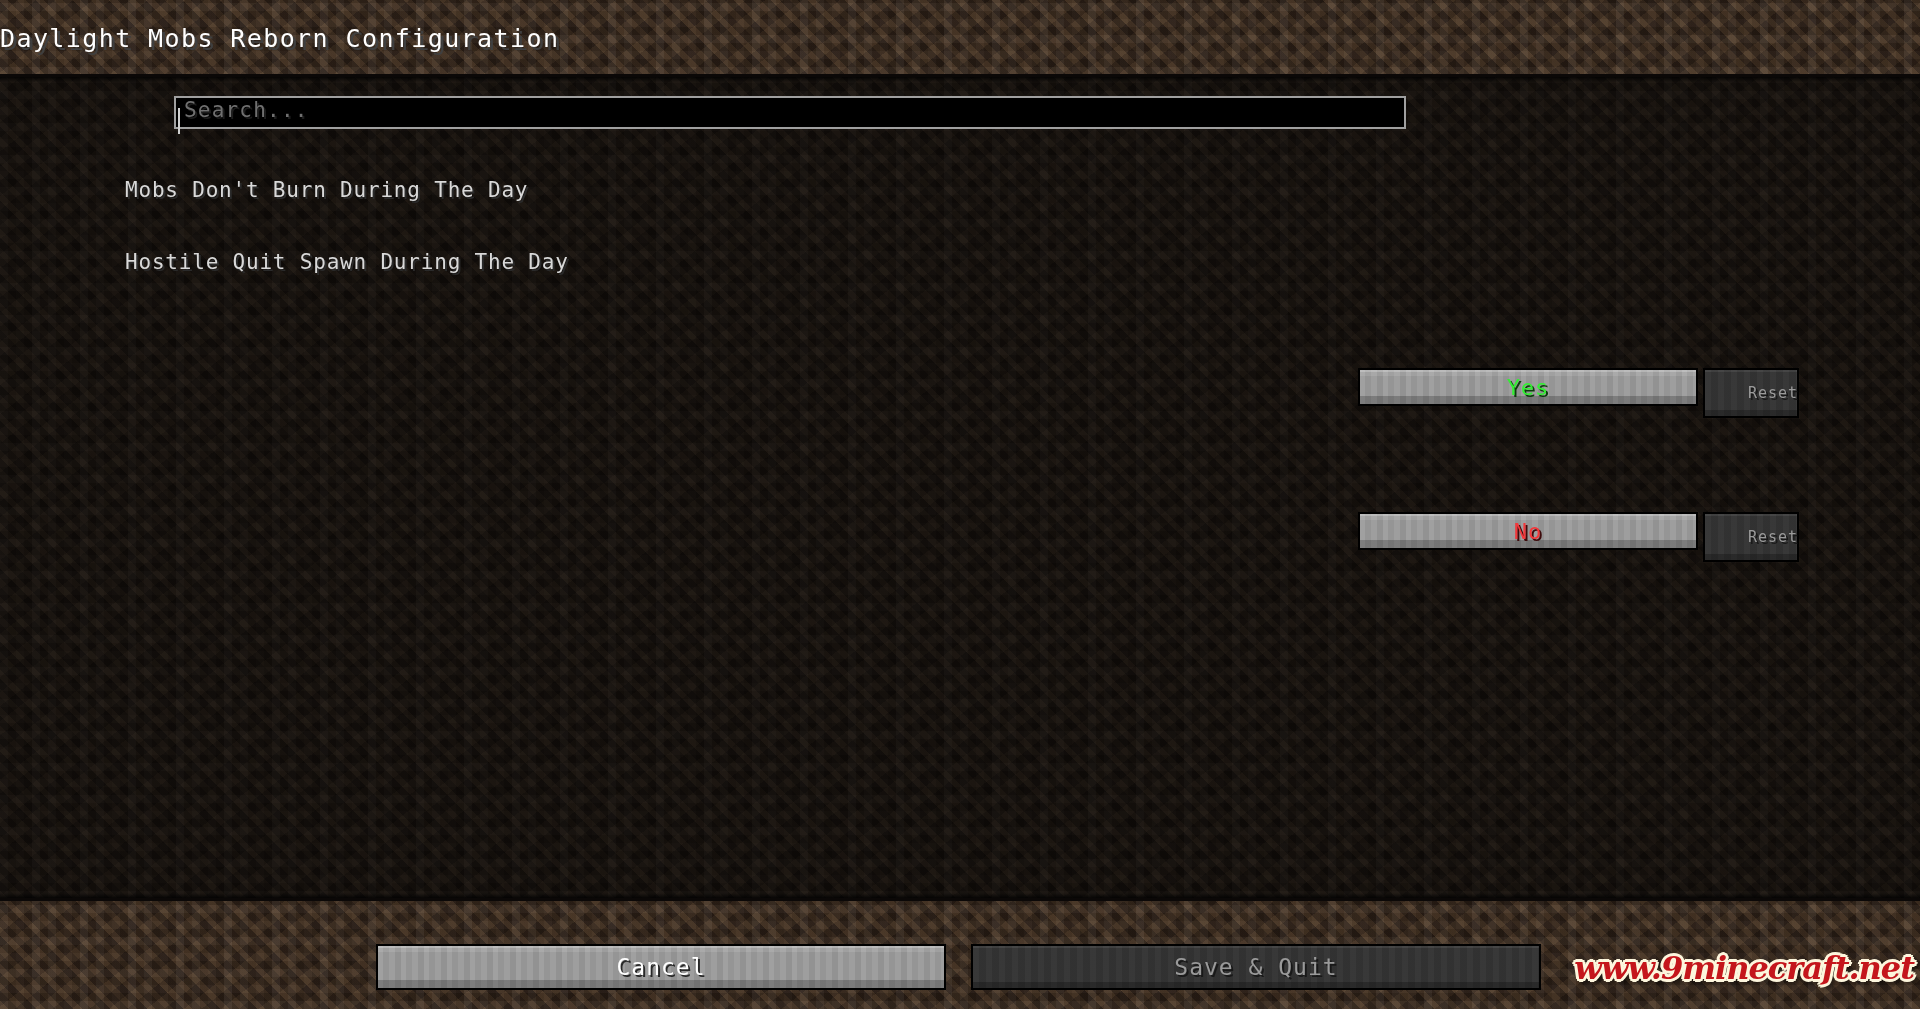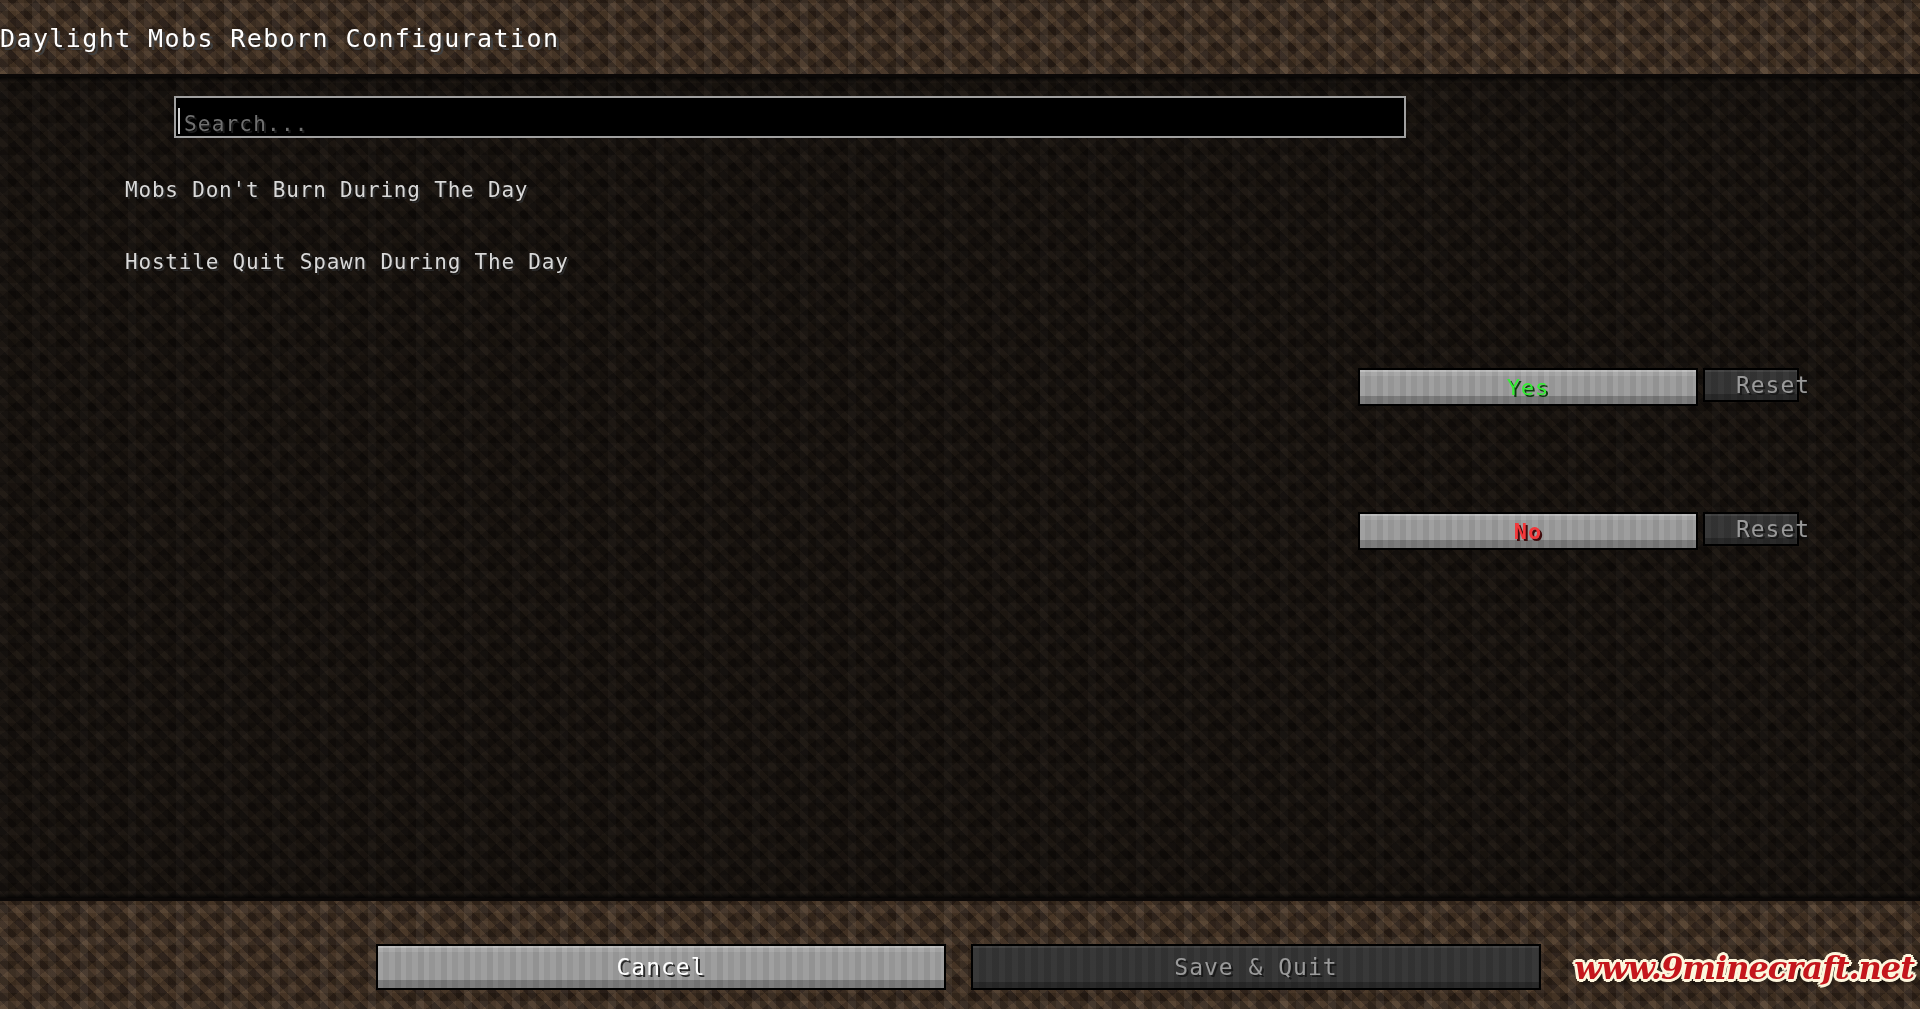--- a/index.html
+++ b/index.html
@@ -101,27 +101,27 @@
     text-shadow: 3px 3px 0 #3f3f3f;
     white-space: nowrap;
   }
 
   
   .search-wrap {
     position: absolute;
     left: 174px;
     top: 96px;
     width: 1232px;
-    height: 42px;
+    height: 33px;
     z-index: 6;
     background: #000000;
     border: 2px solid #a0a0a0;
     box-sizing: border-box;
     display: flex;
-    align-items: flex-end;
+    align-items: flex-start;
   }
   .search-text {
     position: relative;
     padding-left: 8px;
     color: #707070;
     font-size: 21px;
     letter-spacing: 1.2px;
     text-shadow: 2px 2px 0 #1c1c1c;
     user-select: none;
   }
@@ -201,29 +201,29 @@
   .value-btn {
     left: 1358px;
     top: 208px;
     width: 340px;
     height: 38px;
   }
   .reset-btn {
     left: 1703px;
     top: 208px;
     width: 96px;
-    height: 34px;
-    font-size: 23px;
+    height: 50px;
+    font-size: 15px;
     padding-left: 44px;
   }
   .row:nth-child(2) .value-btn,
   .row:nth-child(2) .reset-btn { top: 280px; }
 
   .val-yes { color: #33ef33; text-shadow: 2px 2px 0 #0d3c0d; }
-  .val-no  { color: #f3373a; text-shadow: 2px 2px 0 #3e0b0c; font-weight: bold; }
+  .val-no  { color: #f3373a; text-shadow: 2px 2px 0 #3e0b0c; }
 
   
   .footer-btn {
     position: absolute;
     z-index: 6;
     height: 46px;
     font-size: 23px;
   }
   .btn-cancel {
     left: 376px;

